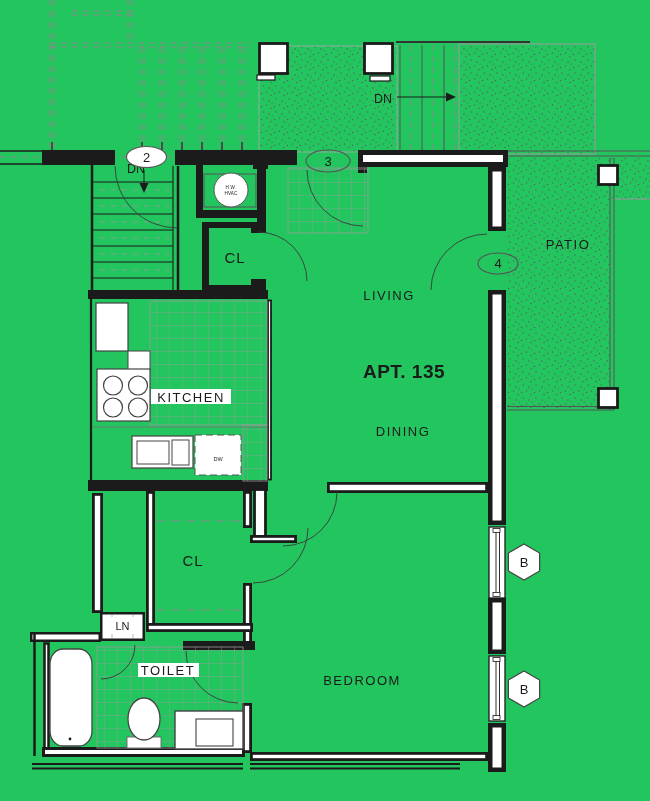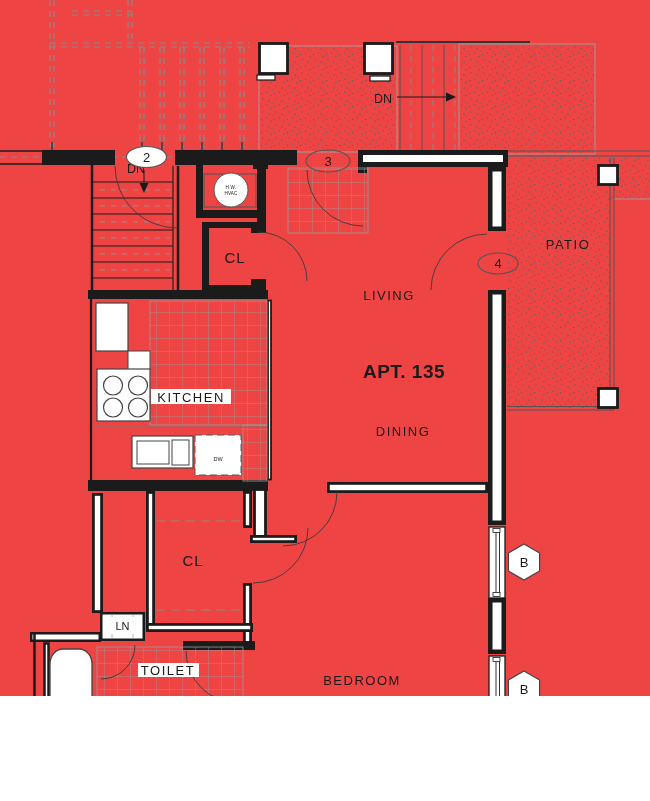--- a/index.html
+++ b/index.html
@@ -1,17 +1,17 @@
 <!DOCTYPE html>
 <html><head>
 <meta charset="utf-8">
 <style>
   html,body{margin:0;padding:0;background:#ffffff;}
   body{font-family:"Liberation Sans", sans-serif;}
-  .plan-wrap{width:650px;height:696px;position:relative;background:#ef4444;overflow:hidden;}
+  .plan-wrap{width:650px;height:801px;position:relative;background:#22c55e;overflow:hidden;}
   svg{display:block;}
   text{font-family:"Liberation Sans", sans-serif;fill:#1b1b1b;}
   .room-label{font-size:13px;letter-spacing:1.5px;}
   .apt-label{font-size:19px;font-weight:bold;letter-spacing:.5px;}
   .small-label{font-size:11px;}
   .marker-label{font-size:13px;}
   .tiny-label{font-size:4.6px;letter-spacing:.2px;}
   .dw-label{font-size:5.5px;}
   .dn-label{font-size:12.5px;}
   .cl-label{font-size:15px;letter-spacing:1px;}

